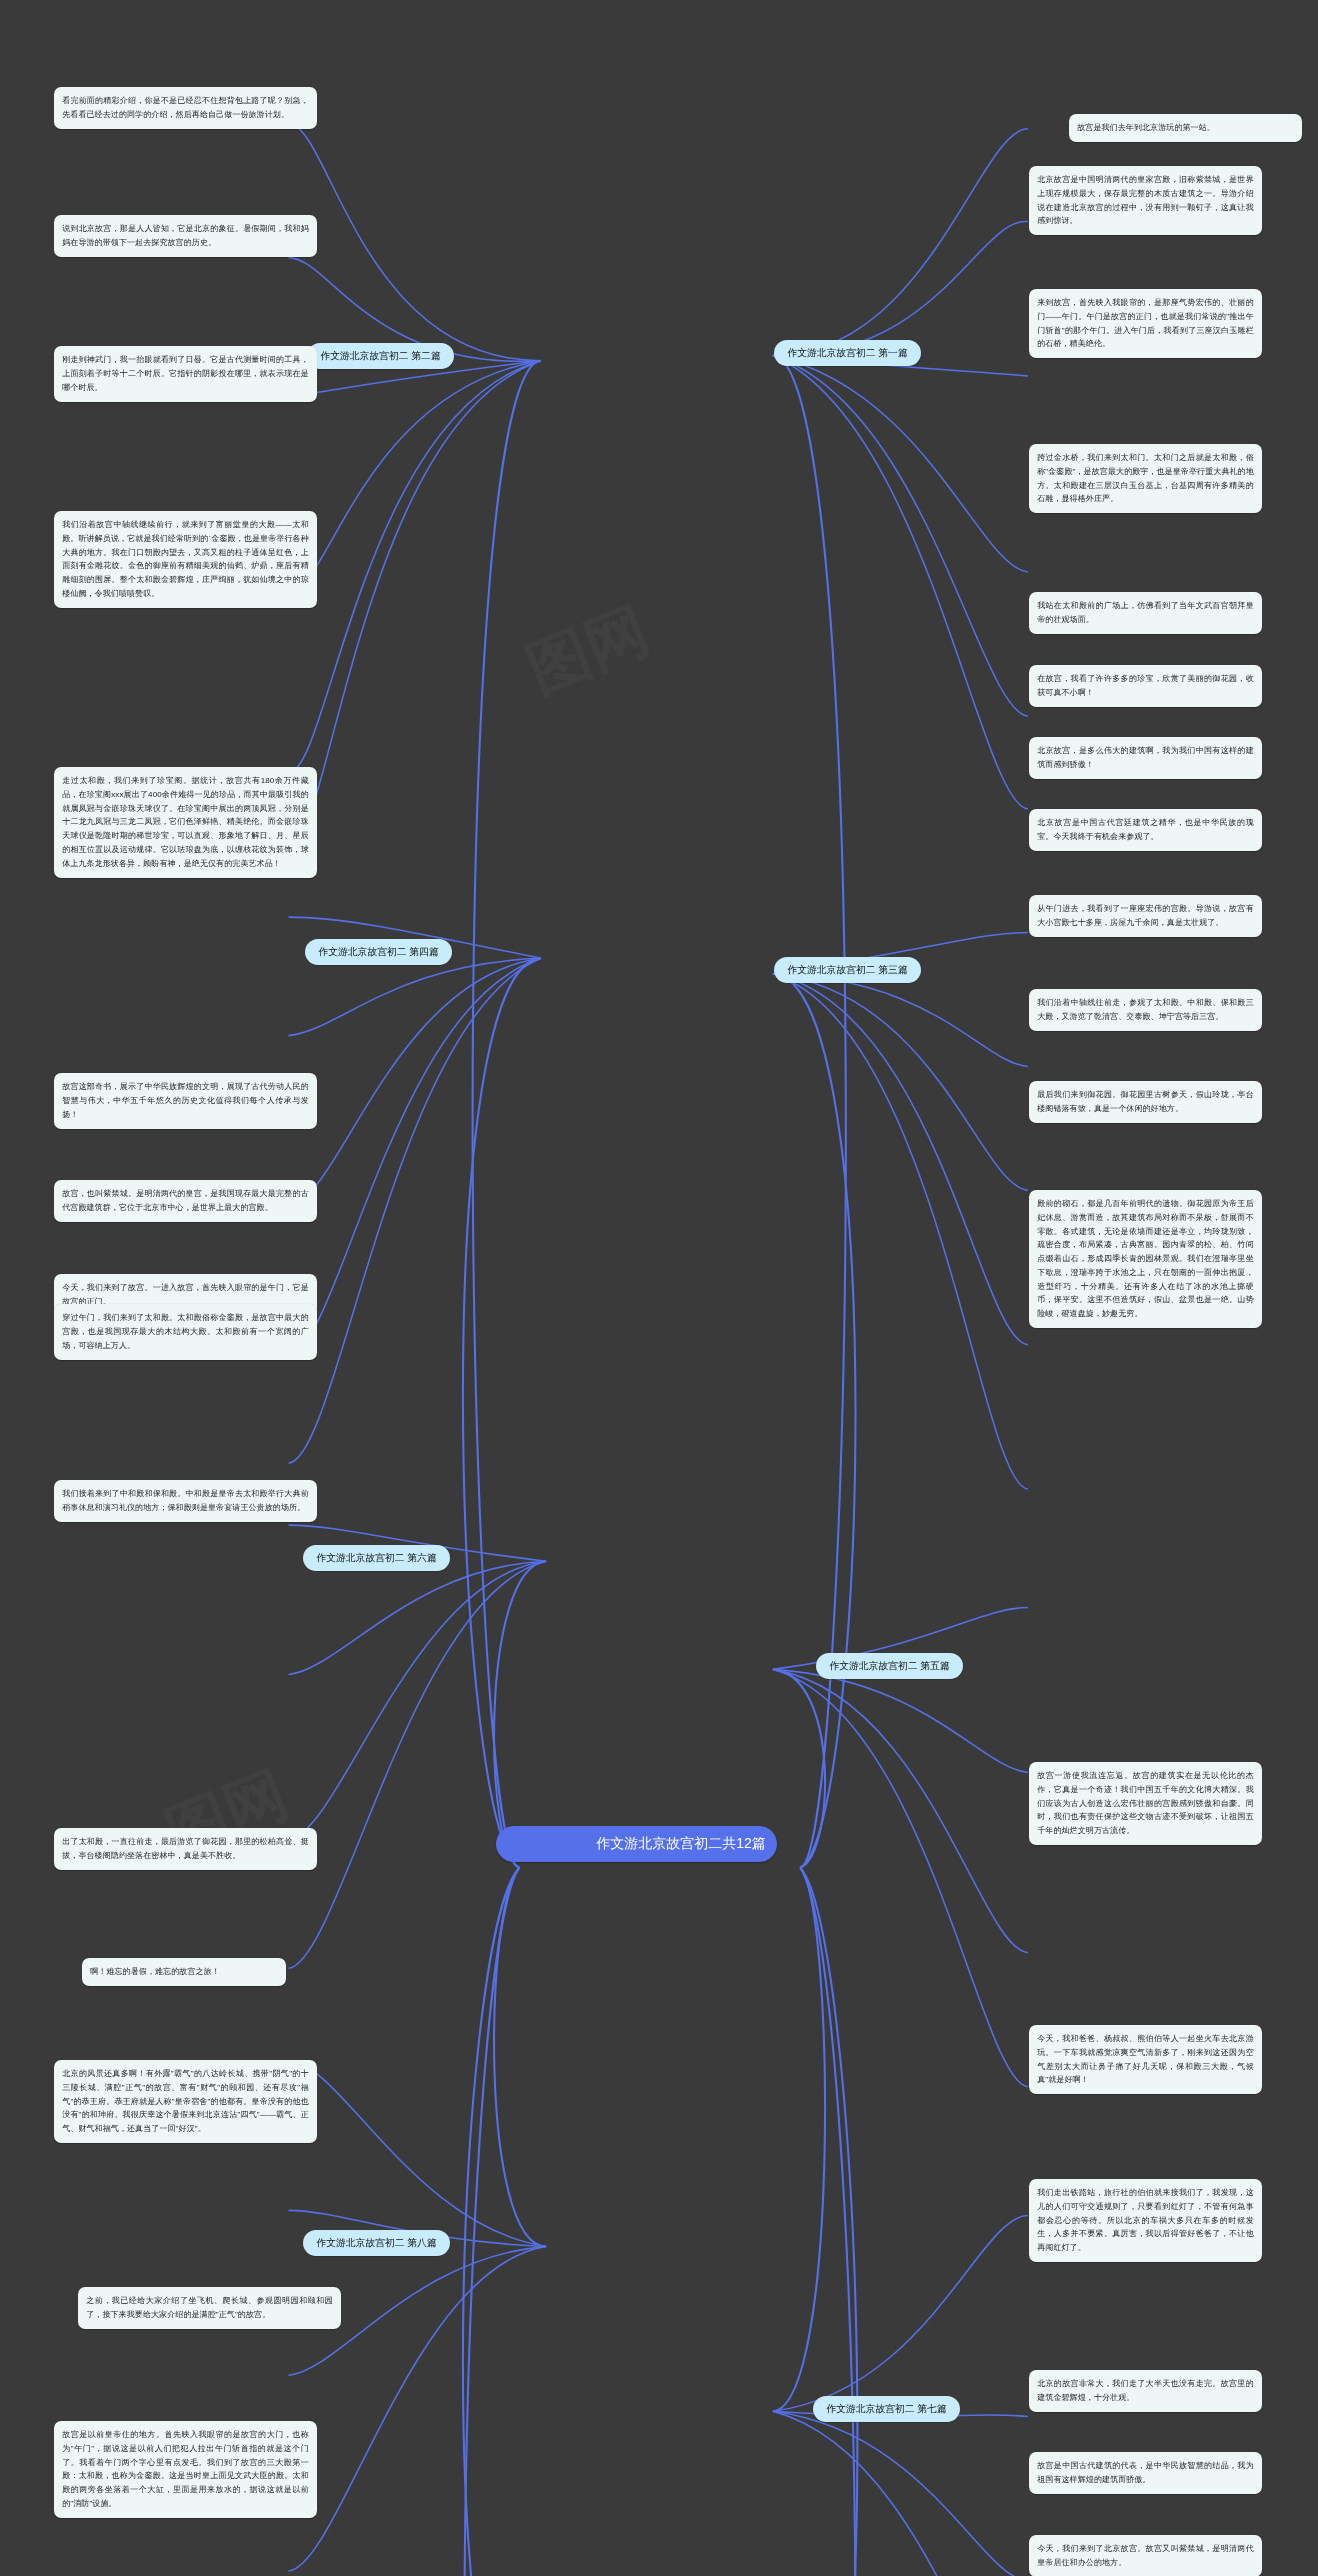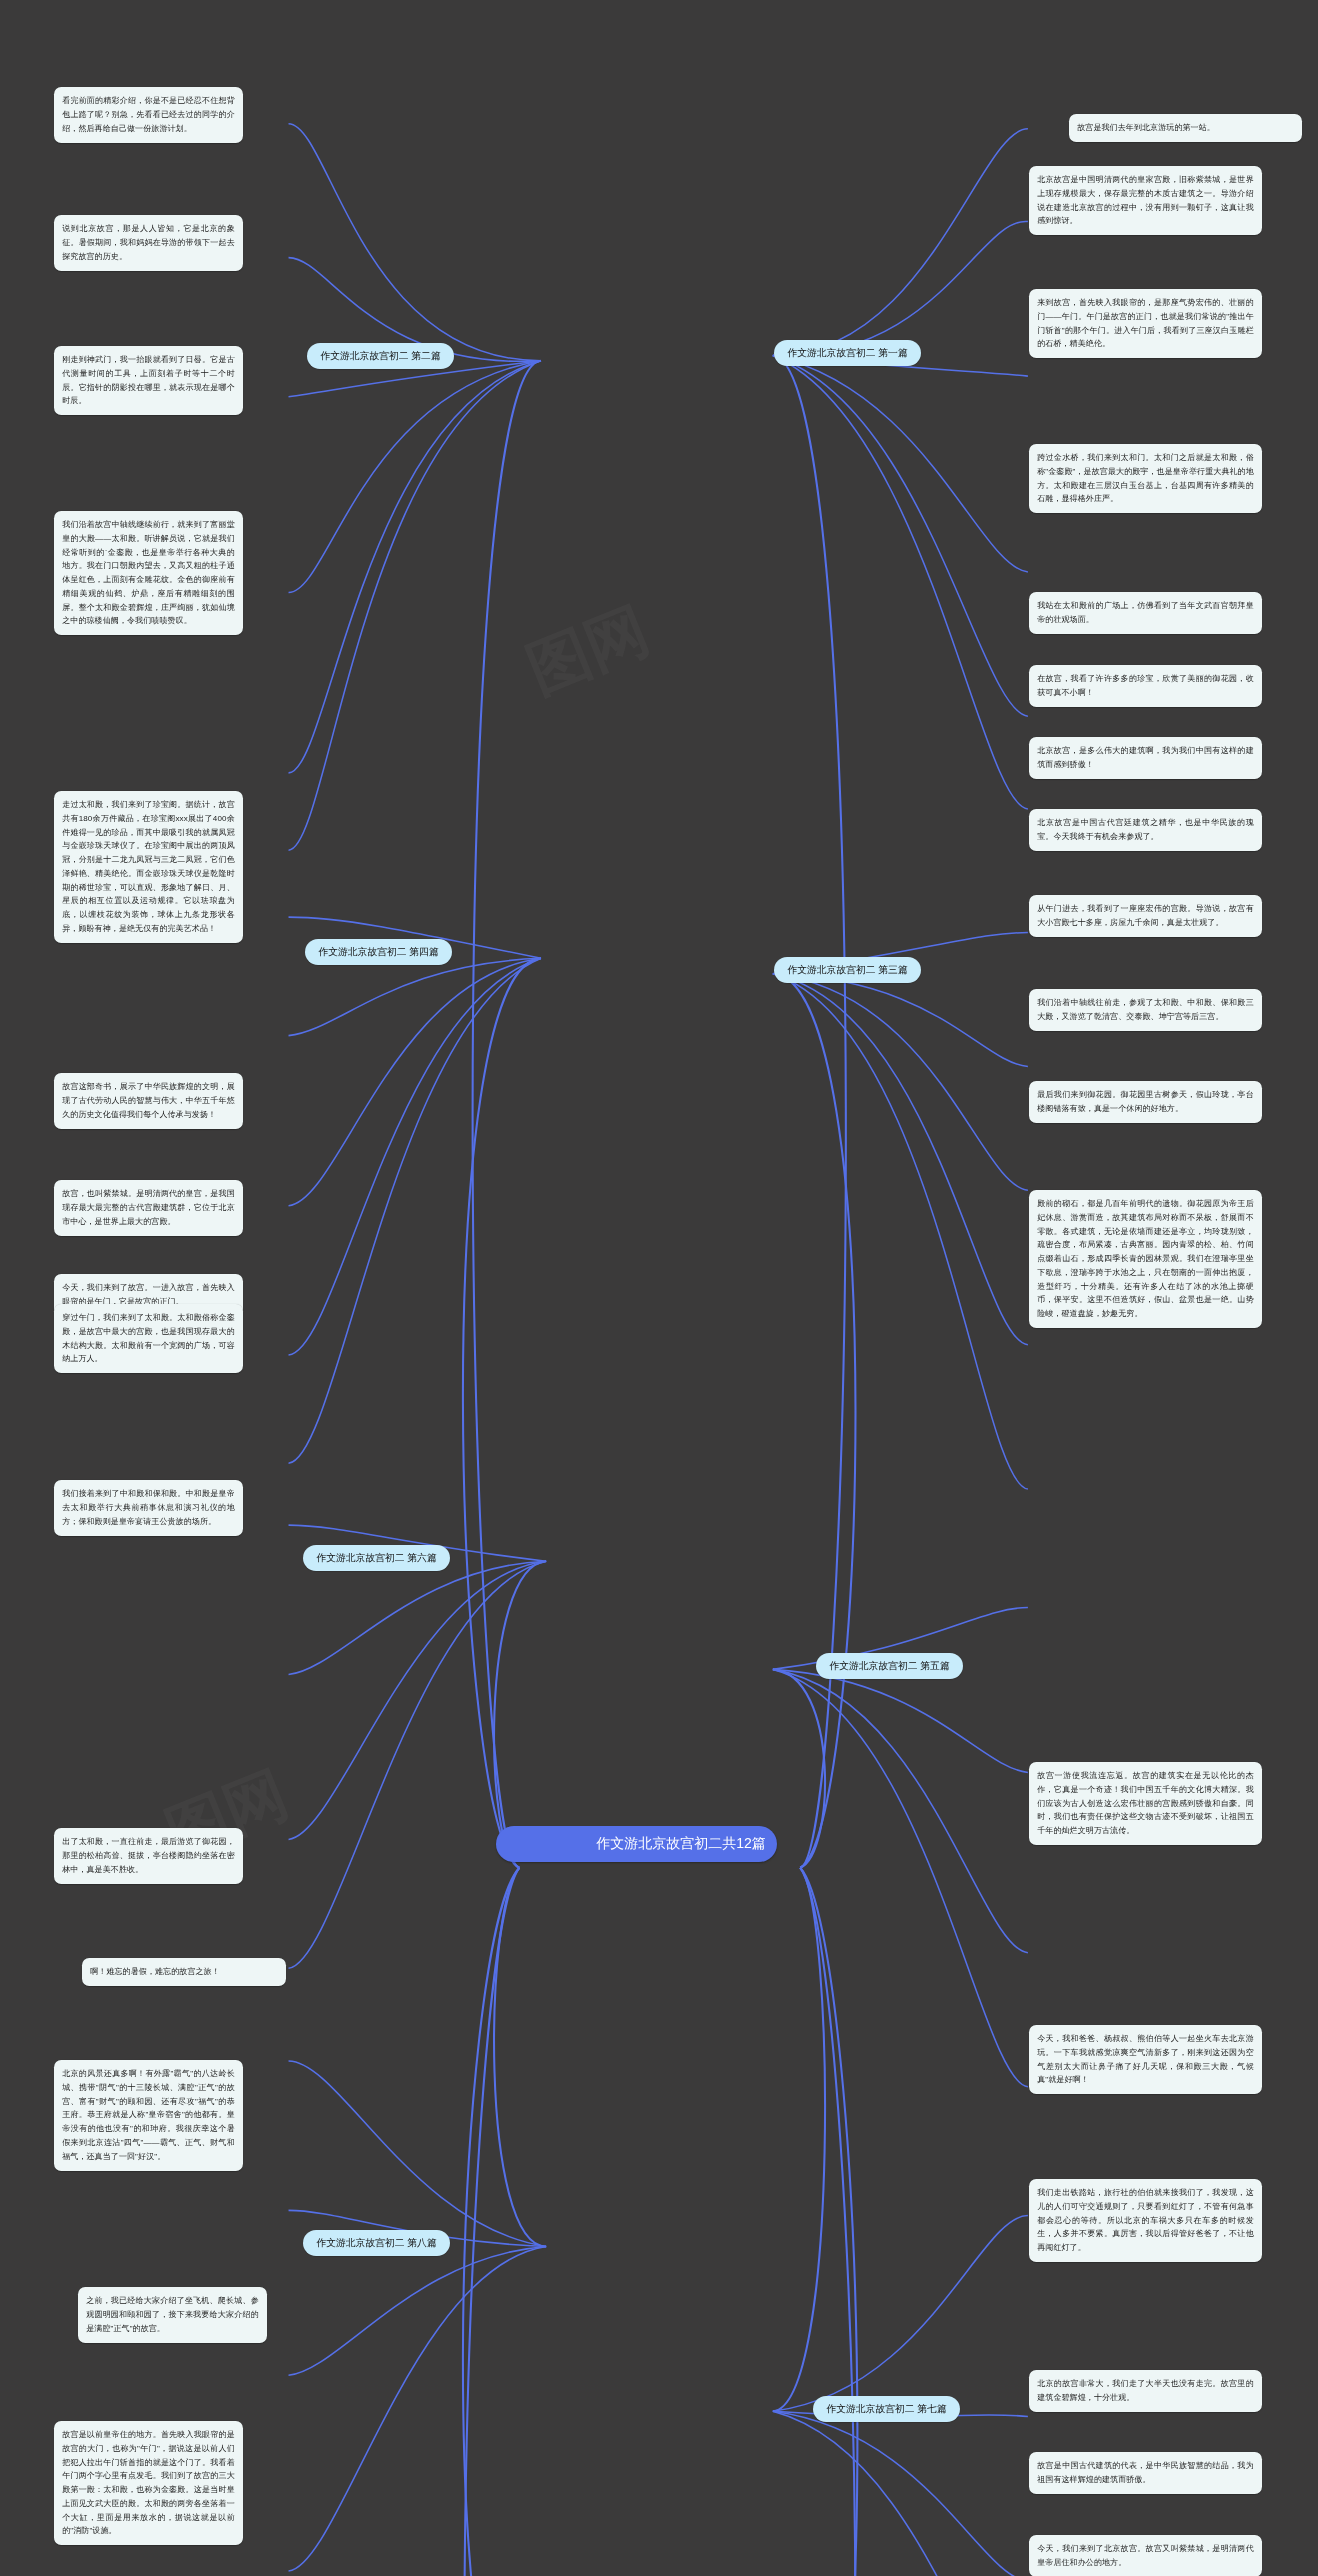--- a/index.html
+++ b/index.html
@@ -38,21 +38,21 @@
     border-radius:7.2px;
     box-sizing:border-box;
     padding:7.2px 8.2px;
     color:#1b1b1b;
     font-size:8px;
     line-height:1.72;
     letter-spacing:0.1px;
     text-align:justify;
     box-shadow:0 0.5px 1px rgba(0,0,0,.25);
   }
-  .card.left{left:54px;width:189px;}
+  .card.left{left:54px;width:263px;}
   .card.right{left:1029px;width:233px;}
   
   .pill{
     position:absolute;
     background:#c8ecfb;
     border-radius:20.6px;
     color:#111;
     font-size:9.8px;
     line-height:1.3;
     padding:6.7px 13.4px;
@@ -178,21 +178,21 @@
   <div class="pill" style="left:305px;top:939px;">作文游北京故宫初二 第四篇</div>
   <div class="pill" style="left:816px;top:1653px;">作文游北京故宫初二 第五篇</div>
   <div class="pill" style="left:303px;top:1545px;">作文游北京故宫初二 第六篇</div>
   <div class="pill" style="left:813px;top:2396px;">作文游北京故宫初二 第七篇</div>
   <div class="pill" style="left:303px;top:2230px;">作文游北京故宫初二 第八篇</div>
 
   <div class="card left" style="top:87px;">看完前面的精彩介绍，你是不是已经忍不住想背包上路了呢？别急，先看看已经去过的同学的介绍，然后再给自己做一份旅游计划。</div>
   <div class="card left" style="top:215px;">说到北京故宫，那是人人皆知，它是北京的象征。暑假期间，我和妈妈在导游的带领下一起去探究故宫的历史。</div>
   <div class="card left" style="top:346px;">刚走到神武门，我一抬眼就看到了日晷。它是古代测量时间的工具，上面刻着子时等十二个时辰。它指针的阴影投在哪里，就表示现在是哪个时辰。</div>
   <div class="card left" style="top:511px;">我们沿着故宫中轴线继续前行，就来到了富丽堂皇的大殿——太和殿。听讲解员说，它就是我们经常听到的`金銮殿，也是皇帝举行各种大典的地方。我在门口朝殿内望去，又高又粗的柱子通体呈红色，上面刻有金雕花纹。金色的御座前有精细美观的仙鹤、炉鼎，座后有精雕细刻的围屏。整个太和殿金碧辉煌，庄严绚丽，犹如仙境之中的琼楼仙阙，令我们啧啧赞叹。</div>
-  <div class="card left" style="top:767px;margin-top:24px;">走过太和殿，我们来到了珍宝阁。据统计，故宫共有180余万件藏品，在珍宝阁xxx展出了400余件难得一见的珍品，而其中最吸引我的就属凤冠与金嵌珍珠天球仪了。在珍宝阁中展出的两顶凤冠，分别是十二龙九凤冠与三龙二凤冠，它们色泽鲜艳、精美绝伦。而金嵌珍珠天球仪是乾隆时期的稀世珍宝，可以直观、形象地了解日、月、星辰的相互位置以及运动规律。它以珐琅盘为底，以缠枝花纹为装饰，球体上九条龙形状各异，顾盼有神，是绝无仅有的完美艺术品！</div>
+  <div class="card left" style="top:767px;">走过太和殿，我们来到了珍宝阁。据统计，故宫共有180余万件藏品，在珍宝阁xxx展出了400余件难得一见的珍品，而其中最吸引我的就属凤冠与金嵌珍珠天球仪了。在珍宝阁中展出的两顶凤冠，分别是十二龙九凤冠与三龙二凤冠，它们色泽鲜艳、精美绝伦。而金嵌珍珠天球仪是乾隆时期的稀世珍宝，可以直观、形象地了解日、月、星辰的相互位置以及运动规律。它以珐琅盘为底，以缠枝花纹为装饰，球体上九条龙形状各异，顾盼有神，是绝无仅有的完美艺术品！</div>
   <div class="card left" style="top:1073px;">故宫这部奇书，展示了中华民族辉煌的文明，展现了古代劳动人民的智慧与伟大，中华五千年悠久的历史文化值得我们每个人传承与发扬！</div>
   <div class="card left" style="top:1180px;">故宫，也叫紫禁城。是明清两代的皇宫，是我国现存最大最完整的古代宫殿建筑群，它位于北京市中心，是世界上最大的宫殿。</div>
   <div class="card left" style="top:1274px;">今天，我们来到了故宫。一进入故宫，首先映入眼帘的是午门，它是故宫的正门。</div>
   <div class="card left" style="top:1292px;margin-top:12px;">穿过午门，我们来到了太和殿。太和殿俗称金銮殿，是故宫中最大的宫殿，也是我国现存最大的木结构大殿。太和殿前有一个宽阔的广场，可容纳上万人。</div>
   <div class="card left" style="top:1480px;">我们接着来到了中和殿和保和殿。中和殿是皇帝去太和殿举行大典前稍事休息和演习礼仪的地方；保和殿则是皇帝宴请王公贵族的场所。</div>
   <div class="card left" style="top:1828px;">出了太和殿，一直往前走，最后游览了御花园，那里的松柏高耸、挺拔，亭台楼阁隐约坐落在密林中，真是美不胜收。</div>
   <div class="card left" style="left:82px;width:204px;top:1958px;">啊！难忘的暑假，难忘的故宫之旅！</div>
   <div class="card left" style="top:2060px;">北京的风景还真多啊！有外露"霸气"的八达岭长城、携带"阴气"的十三陵长城、满腔"正气"的故宫、富有"财气"的颐和园、还有尽攻"福气"的恭王府。恭王府就是人称"皇帝宿舍"的他都有。皇帝没有的他也没有"的和珅府。我很庆幸这个暑假来到北京连沾"四气"——霸气、正气、财气和福气，还真当了一回"好汉"。</div>
   <div class="card left" style="top:2287px;margin-left:24px;">之前，我已经给大家介绍了坐飞机、爬长城、参观圆明园和颐和园了，接下来我要给大家介绍的是满腔"正气"的故宫。</div>
   <div class="card left" style="top:2421px;">故宫是以前皇帝住的地方。首先映入我眼帘的是故宫的大门，也称为"午门"，据说这是以前人们把犯人拉出午门斩首指的就是这个门了。我看着午门两个字心里有点发毛。我们到了故宫的三大殿第一殿：太和殿，也称为金銮殿。这是当时皇上面见文武大臣的殿。太和殿的两旁各坐落着一个大缸，里面是用来放水的，据说这就是以前的"消防"设施。</div>

